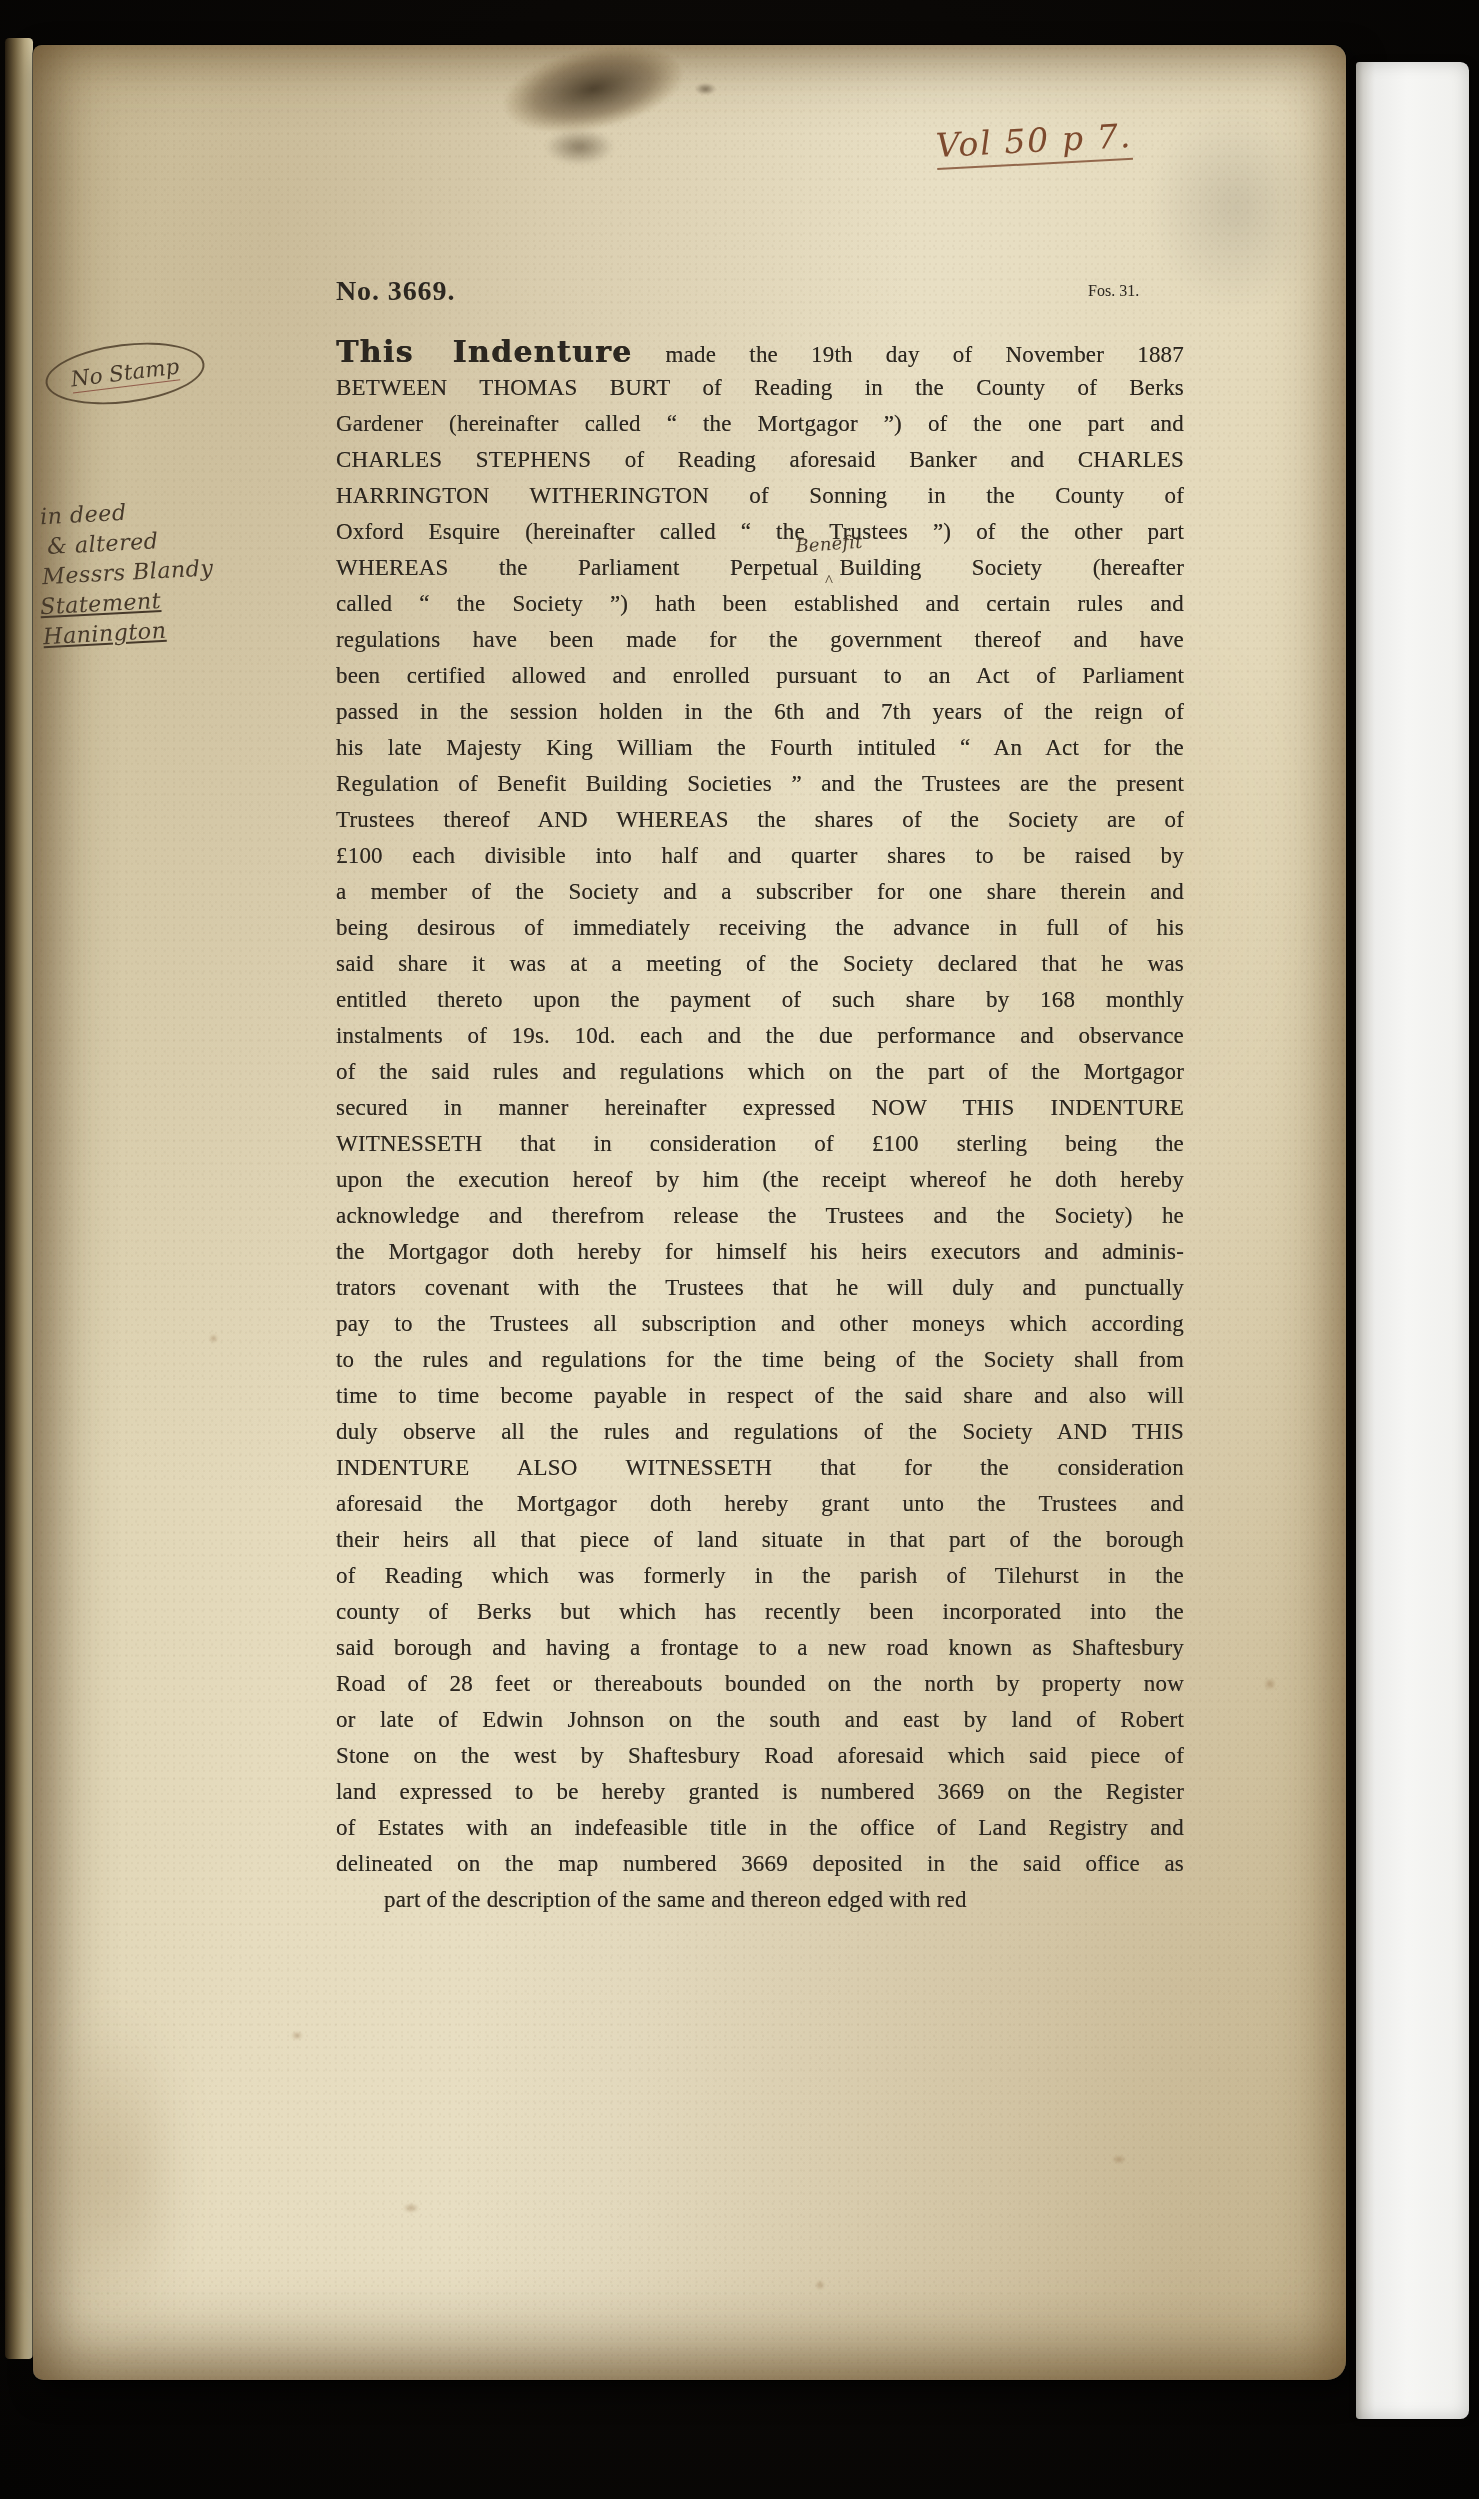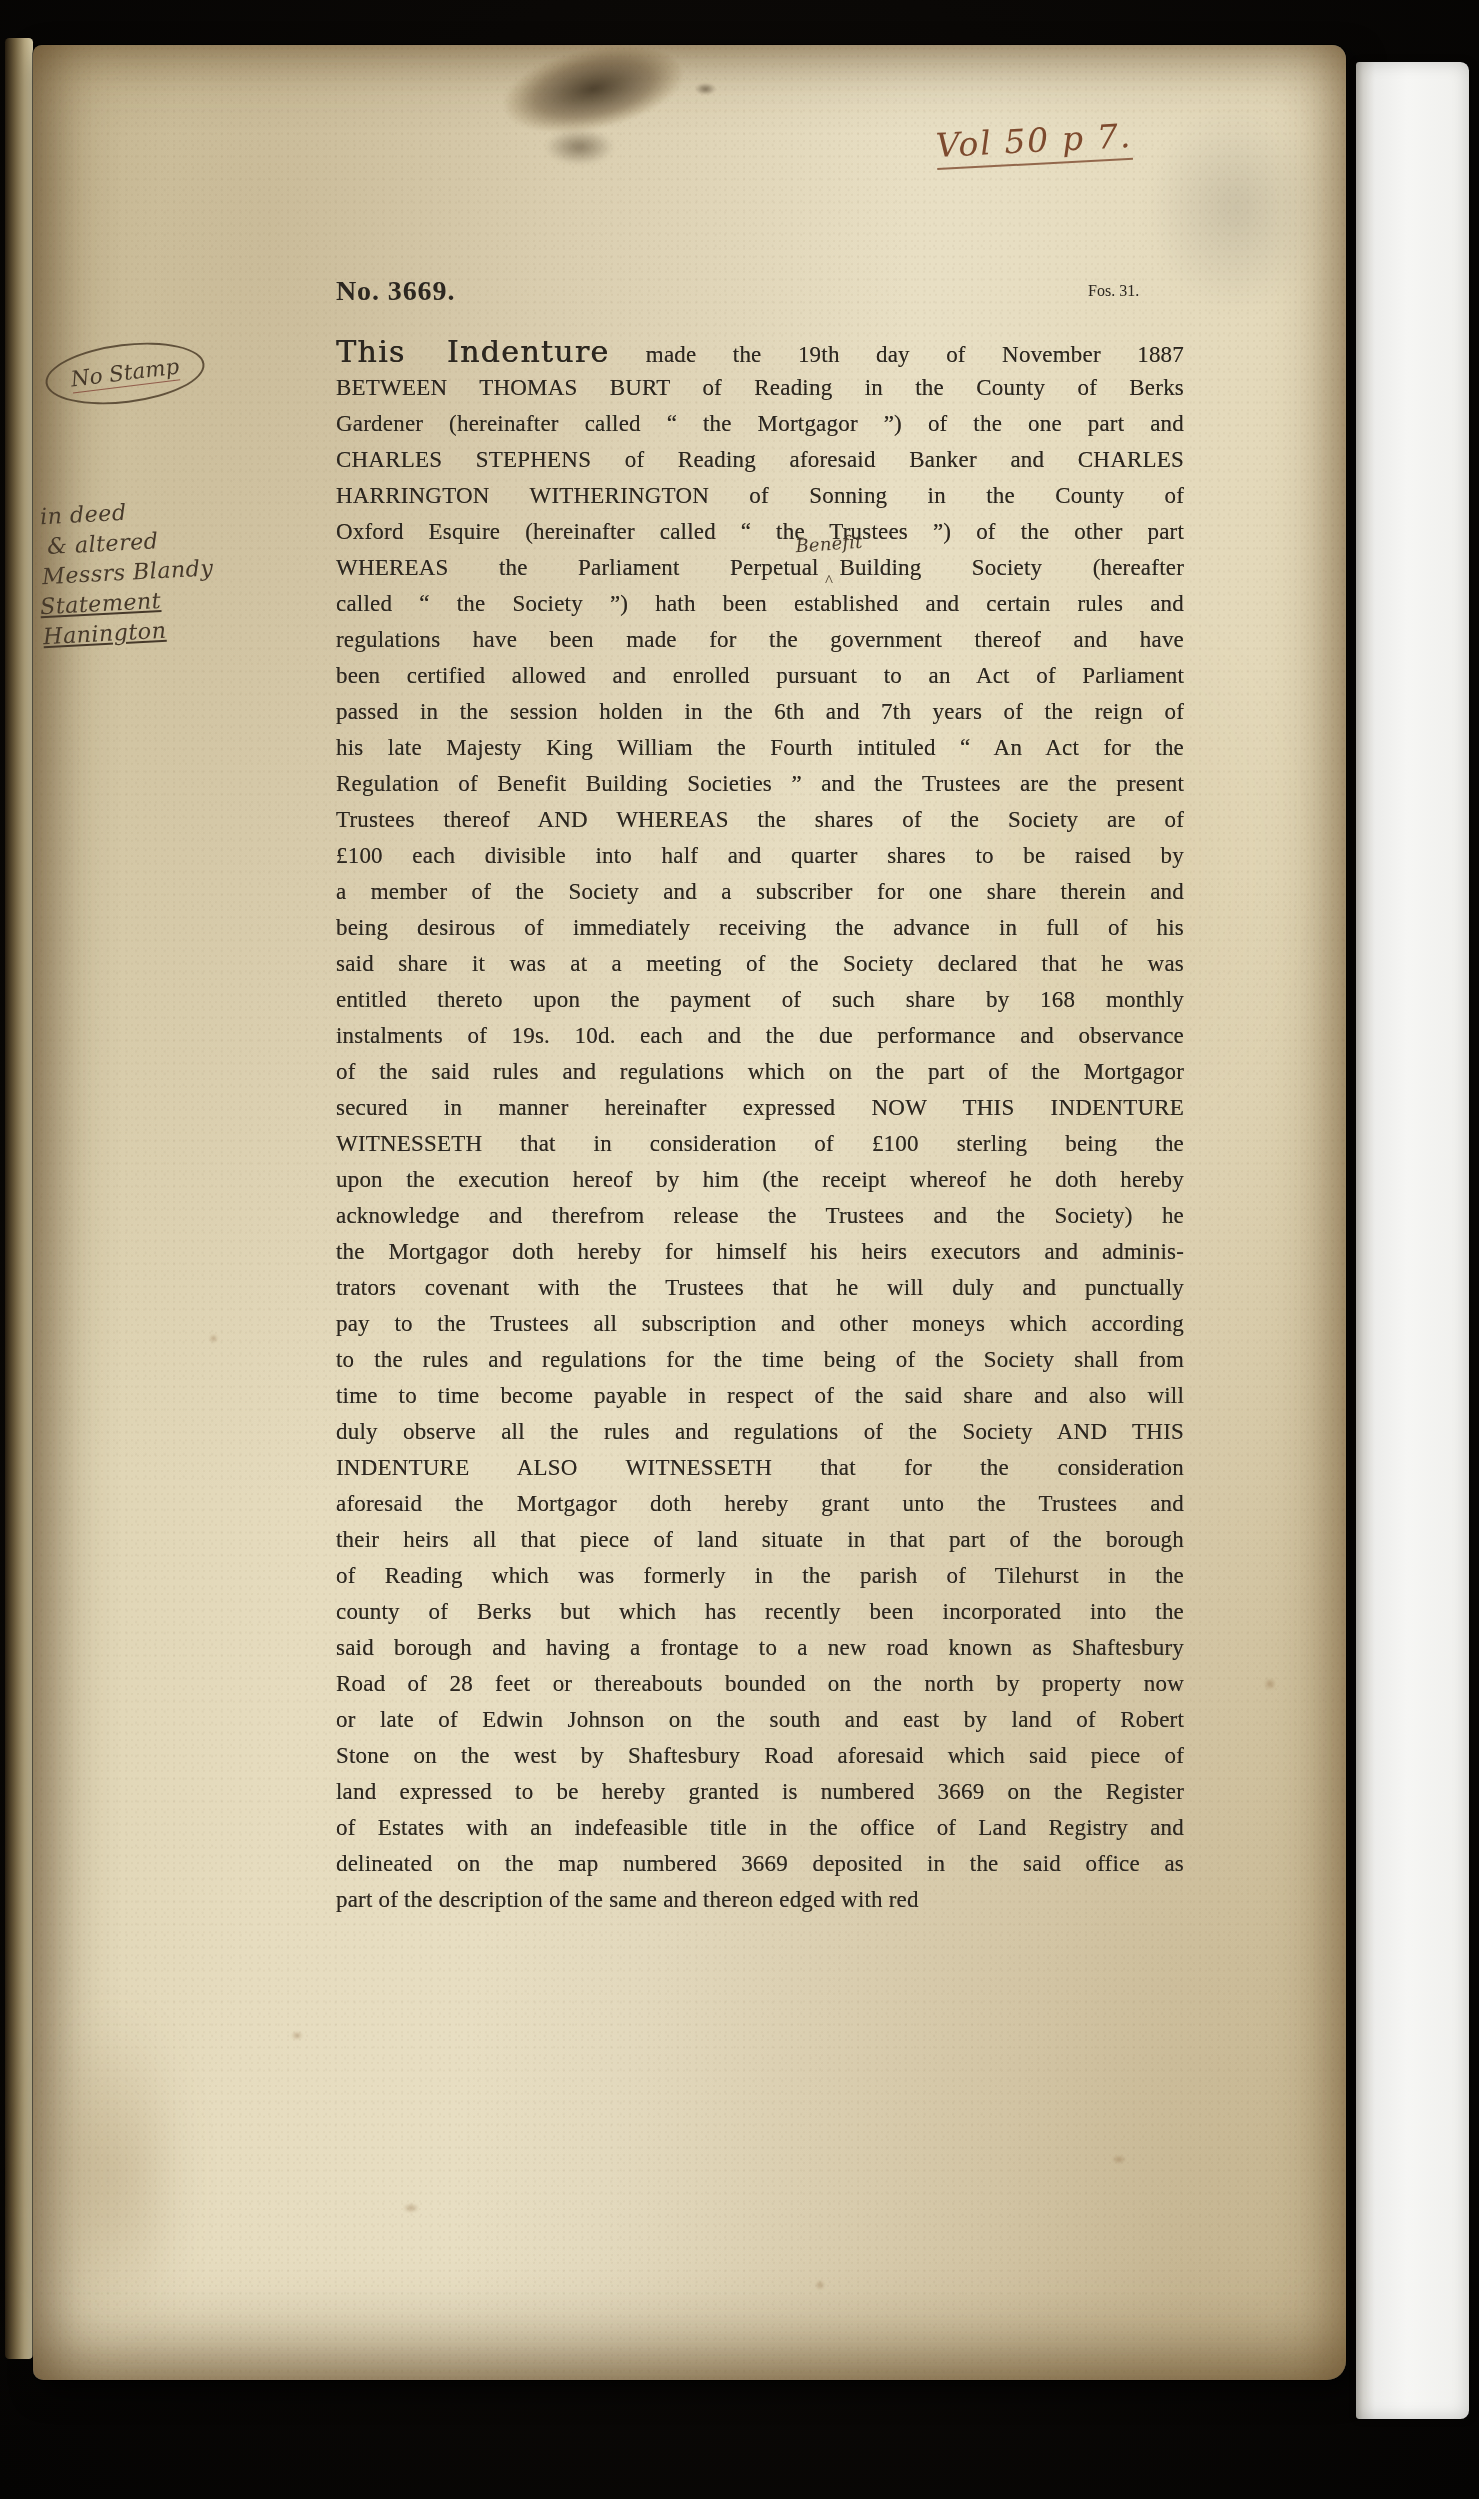--- a/index.html
+++ b/index.html
@@ -138,24 +138,24 @@
   #body-block {
     position: absolute; left: 303px; top: 289px; width: 848px;
     font-size: 23px; color: var(--print-ink, #2c2720);
     letter-spacing: 0.2px;
     text-shadow: 0 0 0.3px rgba(40,30,20,.55);
   }
   .line {
     height: 36px; line-height: 36px;
     text-align: justify; text-align-last: justify;
   }
-  #lines-b .line:last-child { text-align-last: left; }
+  #lines-b .line:last-child { text-align-last: left; margin-left: 48px; }
   .blackletter {
     font-family: "DejaVu Serif", serif;
-    font-weight: normal; font-size: 30px; letter-spacing: 1.3px;
+    font-weight: bold; font-size: 30px; letter-spacing: 1.3px;
     text-shadow: 0.5px 0 0 currentColor;
   }
   
   .ins { position: relative; display: inline-block; width: .9em; height: 1em; }
   .ins-word {
     position: absolute; left: 50%; bottom: 22.3px;
     transform: translateX(-50%) rotate(-4deg);
     font-family: "DejaVu Serif", serif; font-style: italic;
     font-size: 18px; line-height: 18px; white-space: nowrap;
     color: var(--hand-ink, #46392a); text-shadow: none;

